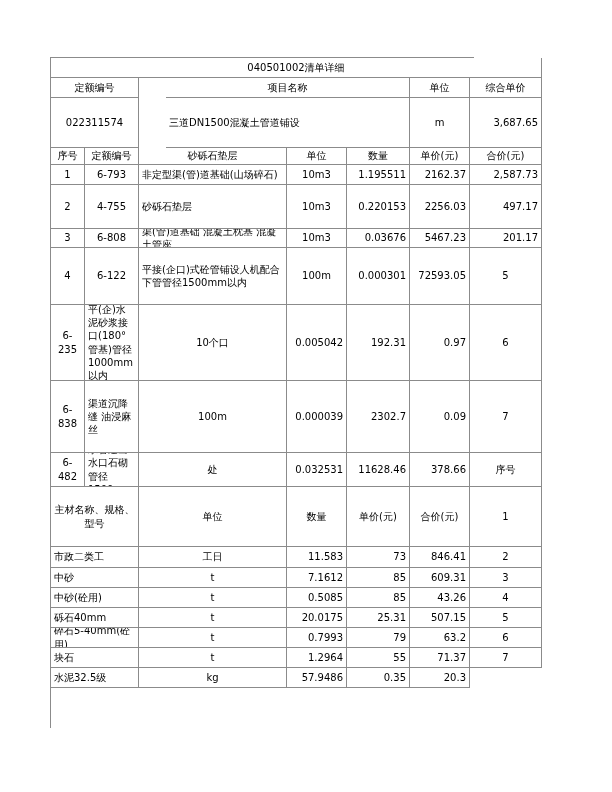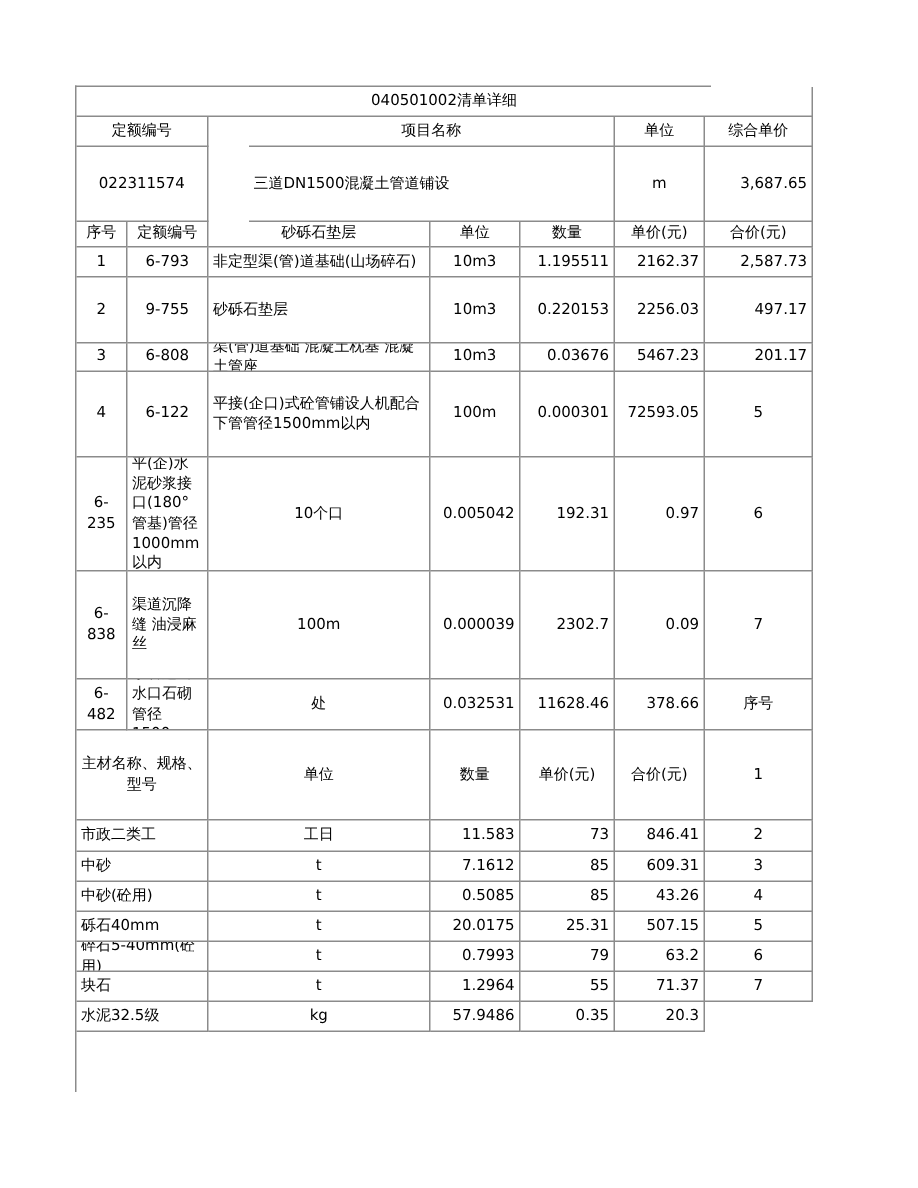--- a/index.html
+++ b/index.html
@@ -67,21 +67,21 @@
 
     <div class="c tc">1</div>
     <div class="c tc">6-793</div>
     <div class="c tl">非定型渠(管)道基础(山场碎石)</div>
     <div class="c tc">10m3</div>
     <div class="c tr">1.195511</div>
     <div class="c tr">2162.37</div>
     <div class="c tr">2,587.73</div>
 
     <div class="c tc">2</div>
-    <div class="c tc">9-755</div>
+    <div class="c tc">4-755</div>
     <div class="c tl">砂砾石垫层</div>
     <div class="c tc">10m3</div>
     <div class="c tr">0.220153</div>
     <div class="c tr">2256.03</div>
     <div class="c tr">497.17</div>
 
     <div class="c tc">3</div>
     <div class="c tc">6-808</div>
     <div class="c tl">渠(管)道基础 混凝土枕基 混凝土管座</div>
     <div class="c tc">10m3</div>

